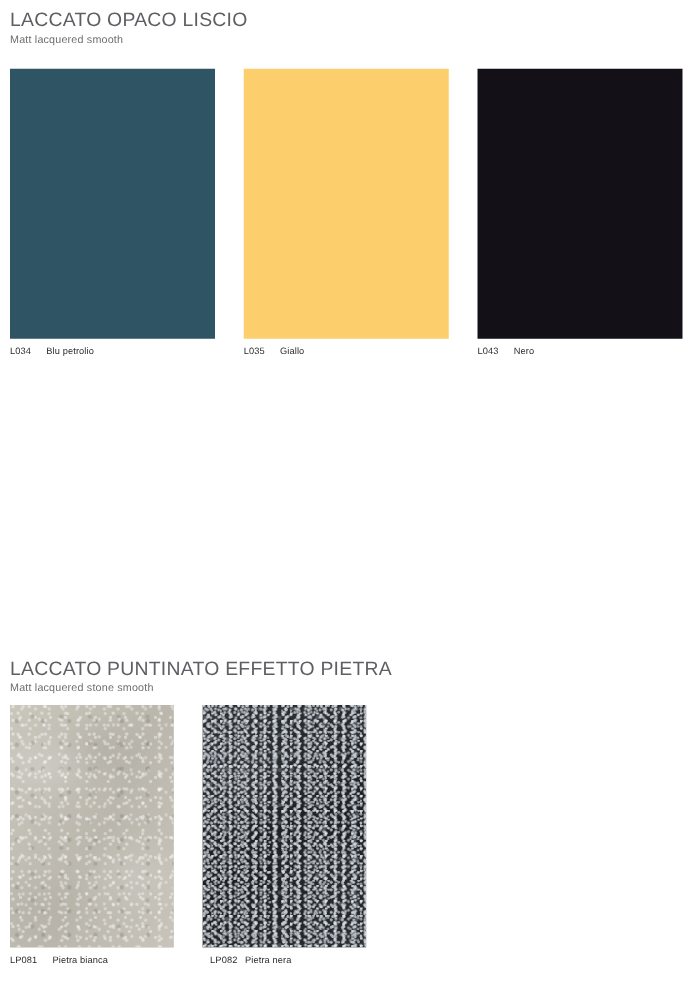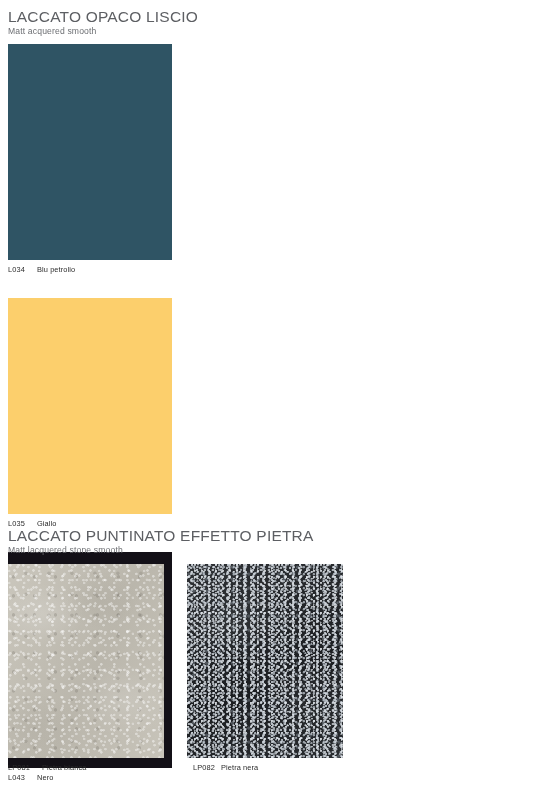--- a/index.html
+++ b/index.html
@@ -48,21 +48,21 @@
 
   
   .grid {
     position: relative;
     margin-top: 7px;
     padding: 0 8px;
     display: flex;
     gap: 23px;
   }
   .grid.cols3 .cell { width: 164px; }
-  .grid.cols2 .cell { width: 156px; }
+  .grid.cols2 .cell { width: 131px; }
 
   .cell { position: relative; }
 
   .swatch {
     width: 100%;
     display: block;
     background-color: #ccc;
     position: relative;
     overflow: hidden;
   }
@@ -140,24 +140,24 @@
 </style>
 </head>
 <body>
 
 <div class="page">
 
   <div class="section" style="top:8px;">
 
     <div class="section-head">
       <div class="section-title">LACCATO OPACO LISCIO</div>
-      <div class="section-sub">Matt acquered smooth</div>
-    </div>
-
-    <div class="grid cols3" style="margin-top:7px;flex-direction:column;">
+      <div class="section-sub">Matt lacquered smooth</div>
+    </div>
+
+    <div class="grid cols3" style="margin-top:18px;">
 
       <div class="cell">
         <div class="swatch h216" style="background-color:#2f5464;"></div>
         <div class="caption">
           <span class="code">L034</span>
           <span class="name">Blu petrolio</span>
         </div>
       </div>
 
       <div class="cell">

